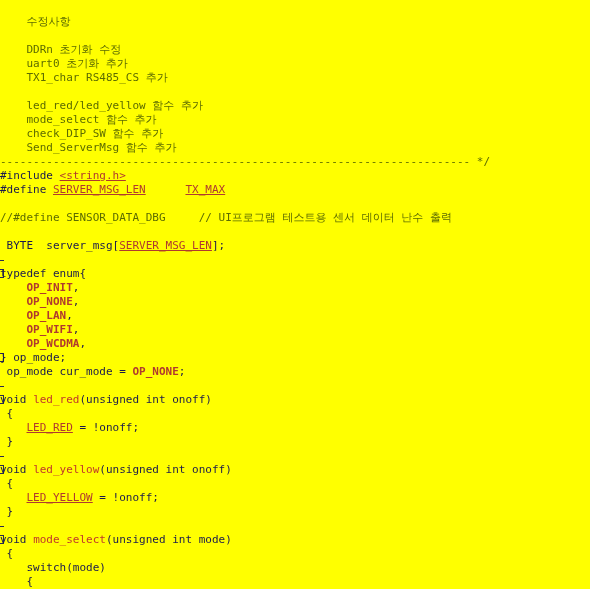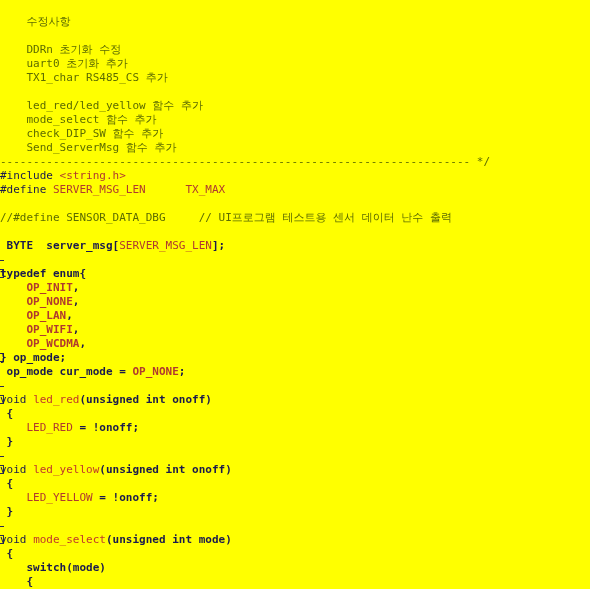--- a/index.html
+++ b/index.html
@@ -69,24 +69,24 @@
   .line {
     height: 14px;
     line-height: 14px;
     white-space: pre;
     font-size: 11px;
   }
 
   
   .cmt  { color: #5c6b00; }          
   .pp   { color: #1a1a4d; }          
-  .mac  { color: #b03a2e; }          
+  .mac  { color: #b03a2e; text-decoration: underline; }          
   .kw   { color: #1a1a4d; }          
   .fn   { color: #c0392b; }          
-  .txt  { color: #1a1a4d; font-weight: bold; }          
+  .txt  { color: #1a1a4d; }          
   .enm  { color: #b03a2e; font-weight: bold; }
 </style>
 </head>
 <body>
 
 <div id="editor">
 
   <div id="fold-gutter">
       <div class="fold-tick" style="top: 260px;"></div>
       <div class="fold-marker" style="top: 269px;"></div>

